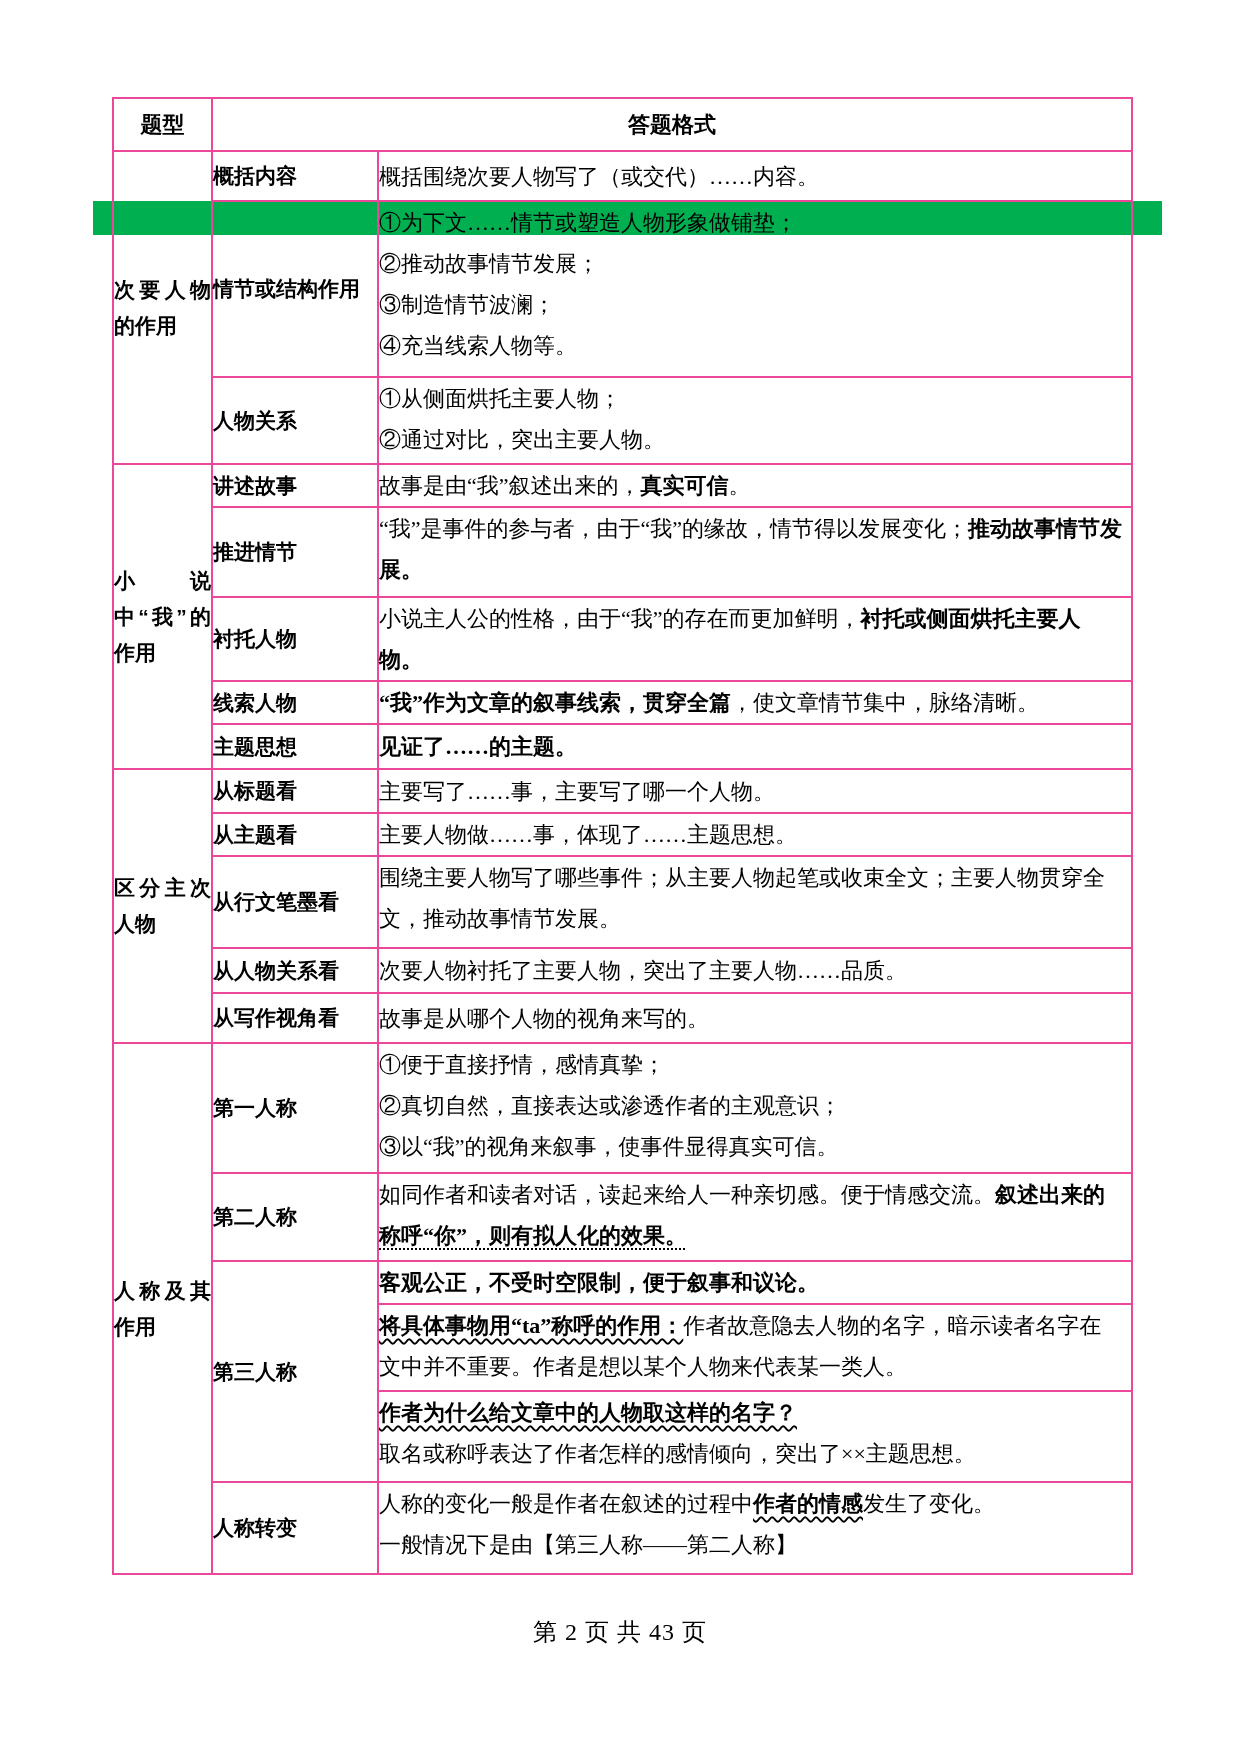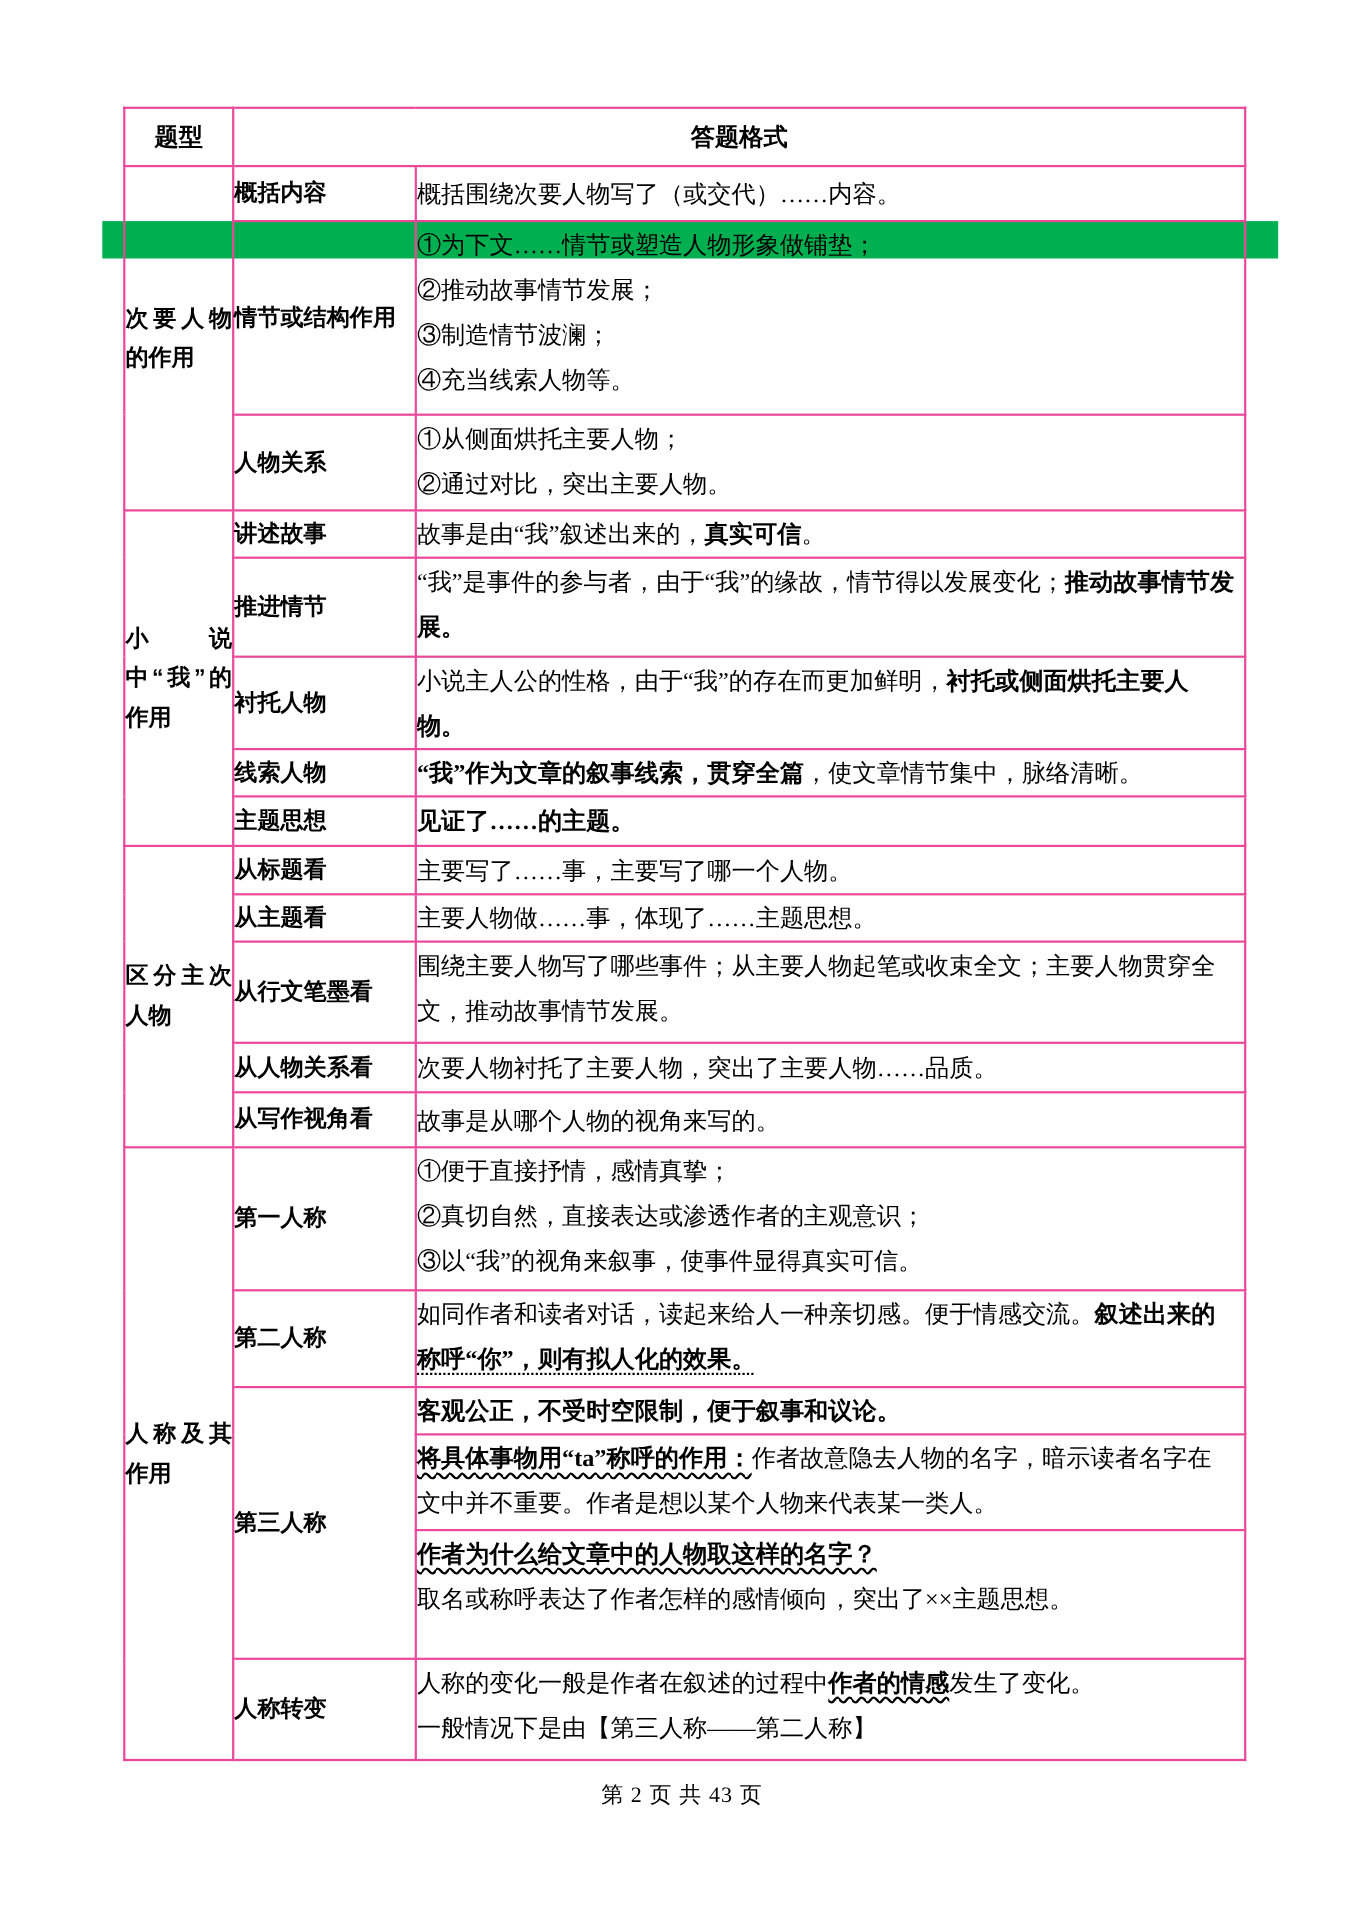--- a/index.html
+++ b/index.html
@@ -26,21 +26,21 @@
   }
   td.cnt{font-size:22px;text-align:left;padding:0 4px 0 11px;font-family:Liberation Serif, serif;}
   td.cnt.vtop{vertical-align:top;}
   .ln{line-height:41px;white-space:nowrap;}
   .b{font-weight:bold;}
   .u-dot{text-decoration:underline dotted 2px;text-underline-offset:5px;}
   .u-wavy{text-decoration:underline wavy 1.5px;text-underline-offset:5px;}
   .footer{
     position:absolute;left:0;top:1612px;width:100%;height:40px;line-height:40px;
     text-align:center;font-family:"Liberation Serif","DejaVu Serif",serif;
-    font-size:20px;letter-spacing:1px;
+    font-size:24px;letter-spacing:1px;
   }
 </style>
 </head>
 <body>
 
 <div class="page">
 
   <div class="hl-band" style="background: rgb(0, 176, 80);"></div>
 
   <table class="main">
@@ -165,21 +165,21 @@
           <td class="cnt">
             <div class="ln"><span class="b">客观公正，不受时空限制，便于叙事和议论。</span></div>
           </td>
         </tr>
         <tr style="height: 87px; border-radius: 31px;">
           <td class="cnt vtop">
             <div class="ln"><span class="b u-wavy">将具体事物用“ta”称呼的作用：</span><span>作者故意隐去人物的名字，暗示读者名字在</span></div>
             <div class="ln"><span>文中并不重要。作者是想以某个人物来代表某一类人。</span></div>
           </td>
         </tr>
-        <tr style="height: 117px;">
+        <tr style="height: 91px;">
           <td class="cnt vtop">
             <div class="ln"><span class="b u-wavy">作者为什么给文章中的人物取这样的名字？</span></div>
             <div class="ln"><span>取名或称呼表达了作者怎样的感情倾向，突出了××主题思想。</span></div>
           </td>
         </tr>
         <tr style="height: 92px;">
           <td class="lbl" rowspan="1">人称转变</td>
           <td class="cnt vtop">
             <div class="ln"><span>人称的变化一般是作者在叙述的过程中</span><span class="b u-wavy">作者的情感</span><span>发生了变化。</span></div>
             <div class="ln"><span>一般情况下是由【第三人称——第二人称】</span></div>

